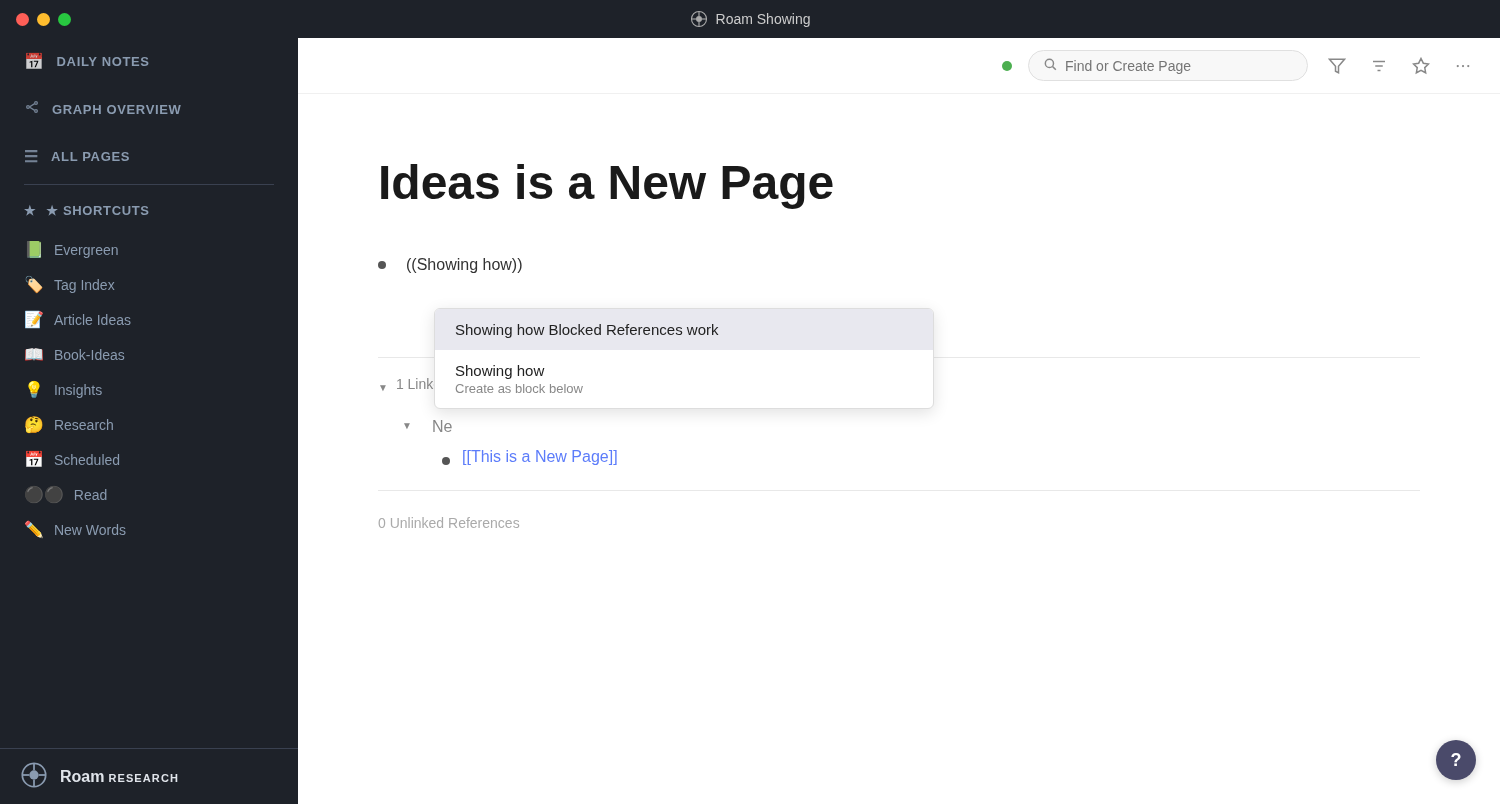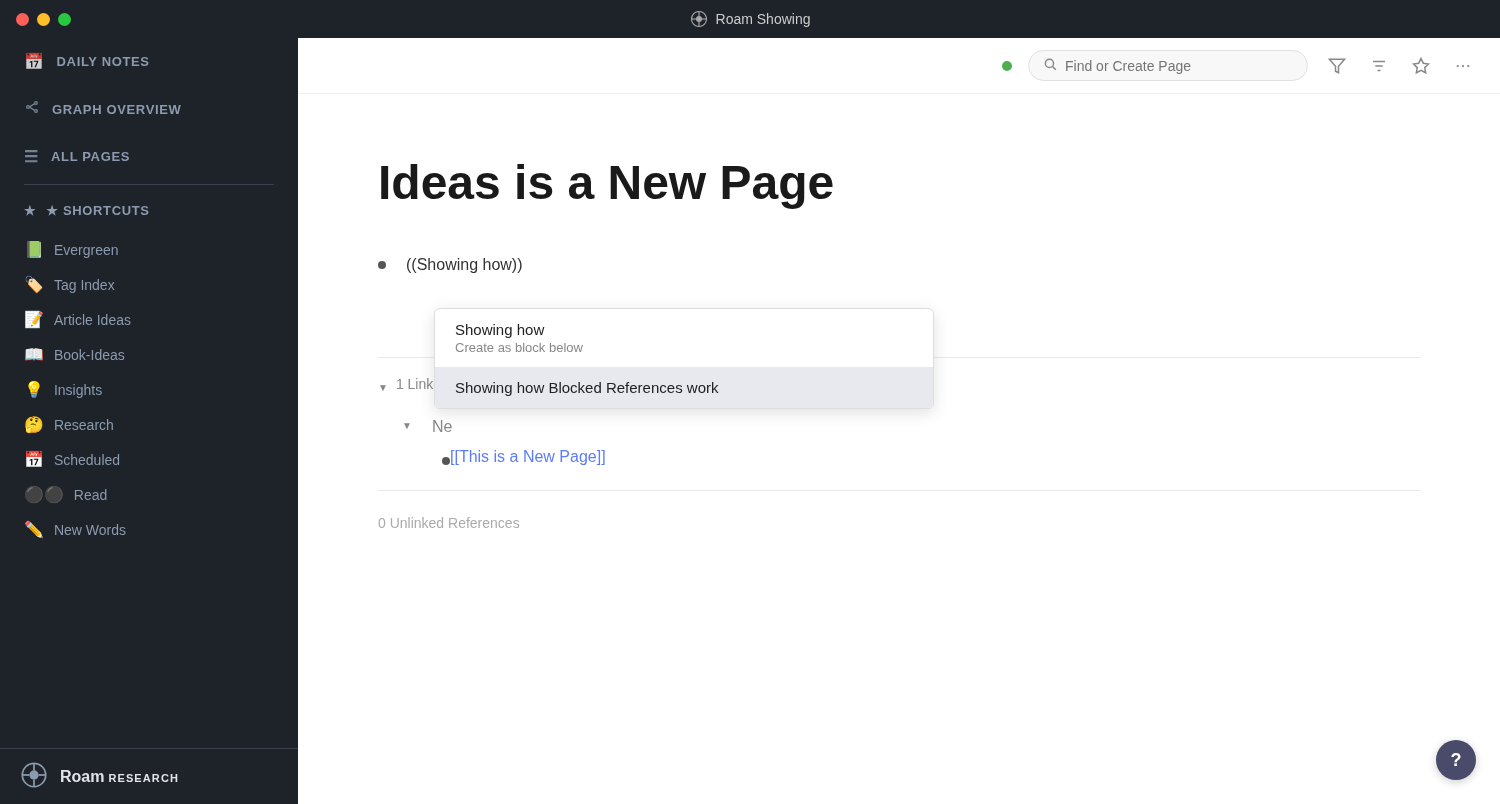--- a/index.html
+++ b/index.html
@@ -513,26 +513,26 @@
       <h1 class="page-title">Ideas is a New Page</h1>
 
       <div class="block-container">
 
         <div class="block-item">
           <div class="block-bullet"></div>
           <div class="block-text">((Showing how))</div>
         </div>
 
         <div class="autocomplete-dropdown">
+          <div class="autocomplete-item selected">
+            <div class="autocomplete-item-title">Showing how Blocked References work</div>
+          </div>
           <div class="autocomplete-item">
             <div class="autocomplete-item-title">Showing how</div>
             <div class="autocomplete-item-sub">Create as block below</div>
-          </div>
-          <div class="autocomplete-item selected">
-            <div class="autocomplete-item-title">Showing how Blocked References work</div>
           </div>
         </div>
 
         <div class="linked-refs-section" style="margin-top: 80px;">
           <div class="ref-separator"></div>
           <div class="linked-refs-header">
             <span class="block-triangle">▼</span>
             <span>
               <span>1 Linked Reference</span>
             </span>
@@ -543,21 +543,21 @@
             </span>
           </div>
 
           <div class="linked-ref-block">
             <div class="block-item">
               <span class="block-triangle">▼</span>
               <div class="block-text">
                 <span style="color:#888;">Ne&nbsp;</span>
               </div>
             </div>
-            <div style="margin-left: 40px; display: flex; align-items: center; gap: 0; margin-top: 4px;">
+            <div style="margin-left: 40px; display: flex; align-items: center; gap: 12px; margin-top: 4px;">
               <div class="block-bullet"></div>
               <a class="linked-ref-page-tag">[[This is a New Page]]</a>
             </div>
           </div>
 
           <div class="ref-separator"></div>
 
           <div class="unlinked-refs">
             <span>0 Unlinked References</span>
           </div>

